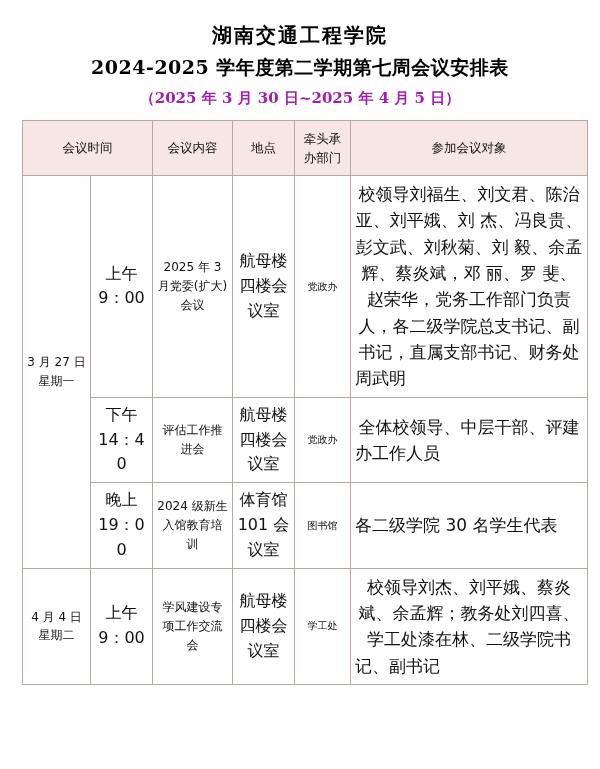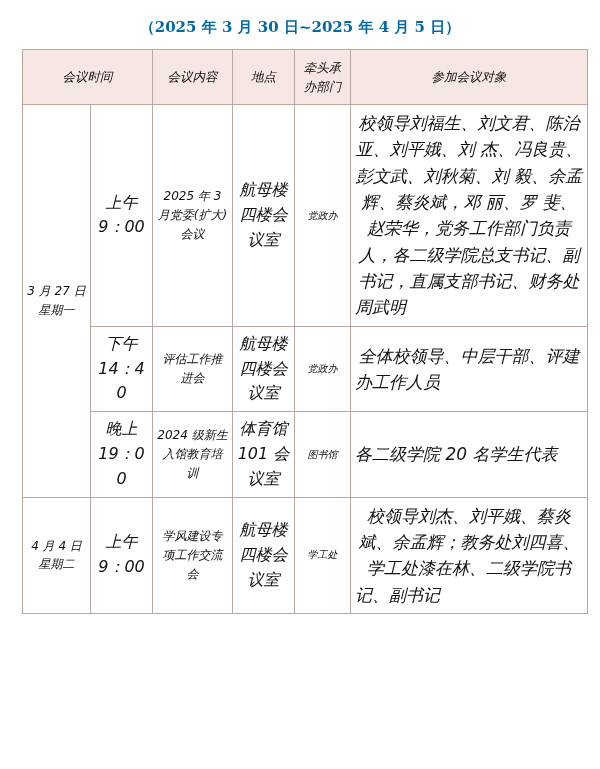--- a/index.html
+++ b/index.html
@@ -35,30 +35,29 @@
     letter-spacing: 0.5px;
     font-family: "DejaVu Serif", "Liberation Serif", serif;
     color: #000;
     margin: 2px 0 8px 0;
   }
   .doc-subtitle {
     text-align: center;
     font-size: 15px;
     font-weight: bold;
     font-family: "DejaVu Serif", "Liberation Serif", serif;
-    color: #0369a1;
+    color: #a21caf;
     margin: 0 0 12px 0;
   }
   table.schedule {
     border-collapse: collapse;
     width: 566px;
     margin: 12px auto;
     table-layout: fixed;
     font-size: 11.5px;
-    font-style: italic;
   }
   table.schedule th,
   table.schedule td {
     border: 1px solid #b9a7a2;
     padding: 5px 4px;
     text-align: center;
     vertical-align: middle;
     line-height: 1.55;
     word-break: break-all;
   }
@@ -102,20 +101,22 @@
   }
   .nowrap-lines {
     white-space: pre-line;
   }
 </style>
 </head>
 <body>
 
 <div class="page">
 
+  <div class="org-title">湖南交通工程学院</div>
+  <div class="doc-title">2024-2025 学年度第二学期第七周会议安排表</div>
   <div class="doc-subtitle">（2025 年 3 月 30 日~2025 年 4 月 5 日）</div>
 
   <table class="schedule">
     <colgroup>
       <col class="col-date">
       <col class="col-time">
       <col class="col-topic">
       <col class="col-place">
       <col class="col-dept">
       <col class="col-people">
@@ -147,21 +148,21 @@
         <td class="cell-place">航母楼四楼会议室</td>
         <td class="cell-dept">党政办</td>
         <td class="cell-people">全体校领导、中层干部、评建办工作人员</td>
       </tr>
       <tr>
         <td class="cell-time nowrap-lines">晚上
 19：00</td>
         <td class="cell-topic">2024 级新生入馆教育培训</td>
         <td class="cell-place">体育馆 101 会议室</td>
         <td class="cell-dept">图书馆</td>
-        <td class="cell-people">各二级学院 20 名学生代表</td>
+        <td class="cell-people">各二级学院 30 名学生代表</td>
       </tr>
       <tr>
         <td class="cell-date nowrap-lines">4 月 4 日
 星期二</td>
         <td class="cell-time nowrap-lines">上午
 9：00</td>
         <td class="cell-topic">学风建设专项工作交流会</td>
         <td class="cell-place">航母楼四楼会议室</td>
         <td class="cell-dept">学工处</td>
         <td class="cell-people">校领导刘杰、刘平娥、蔡炎斌、余孟辉；教务处刘四喜、学工处漆在林、二级学院书记、副书记</td>

